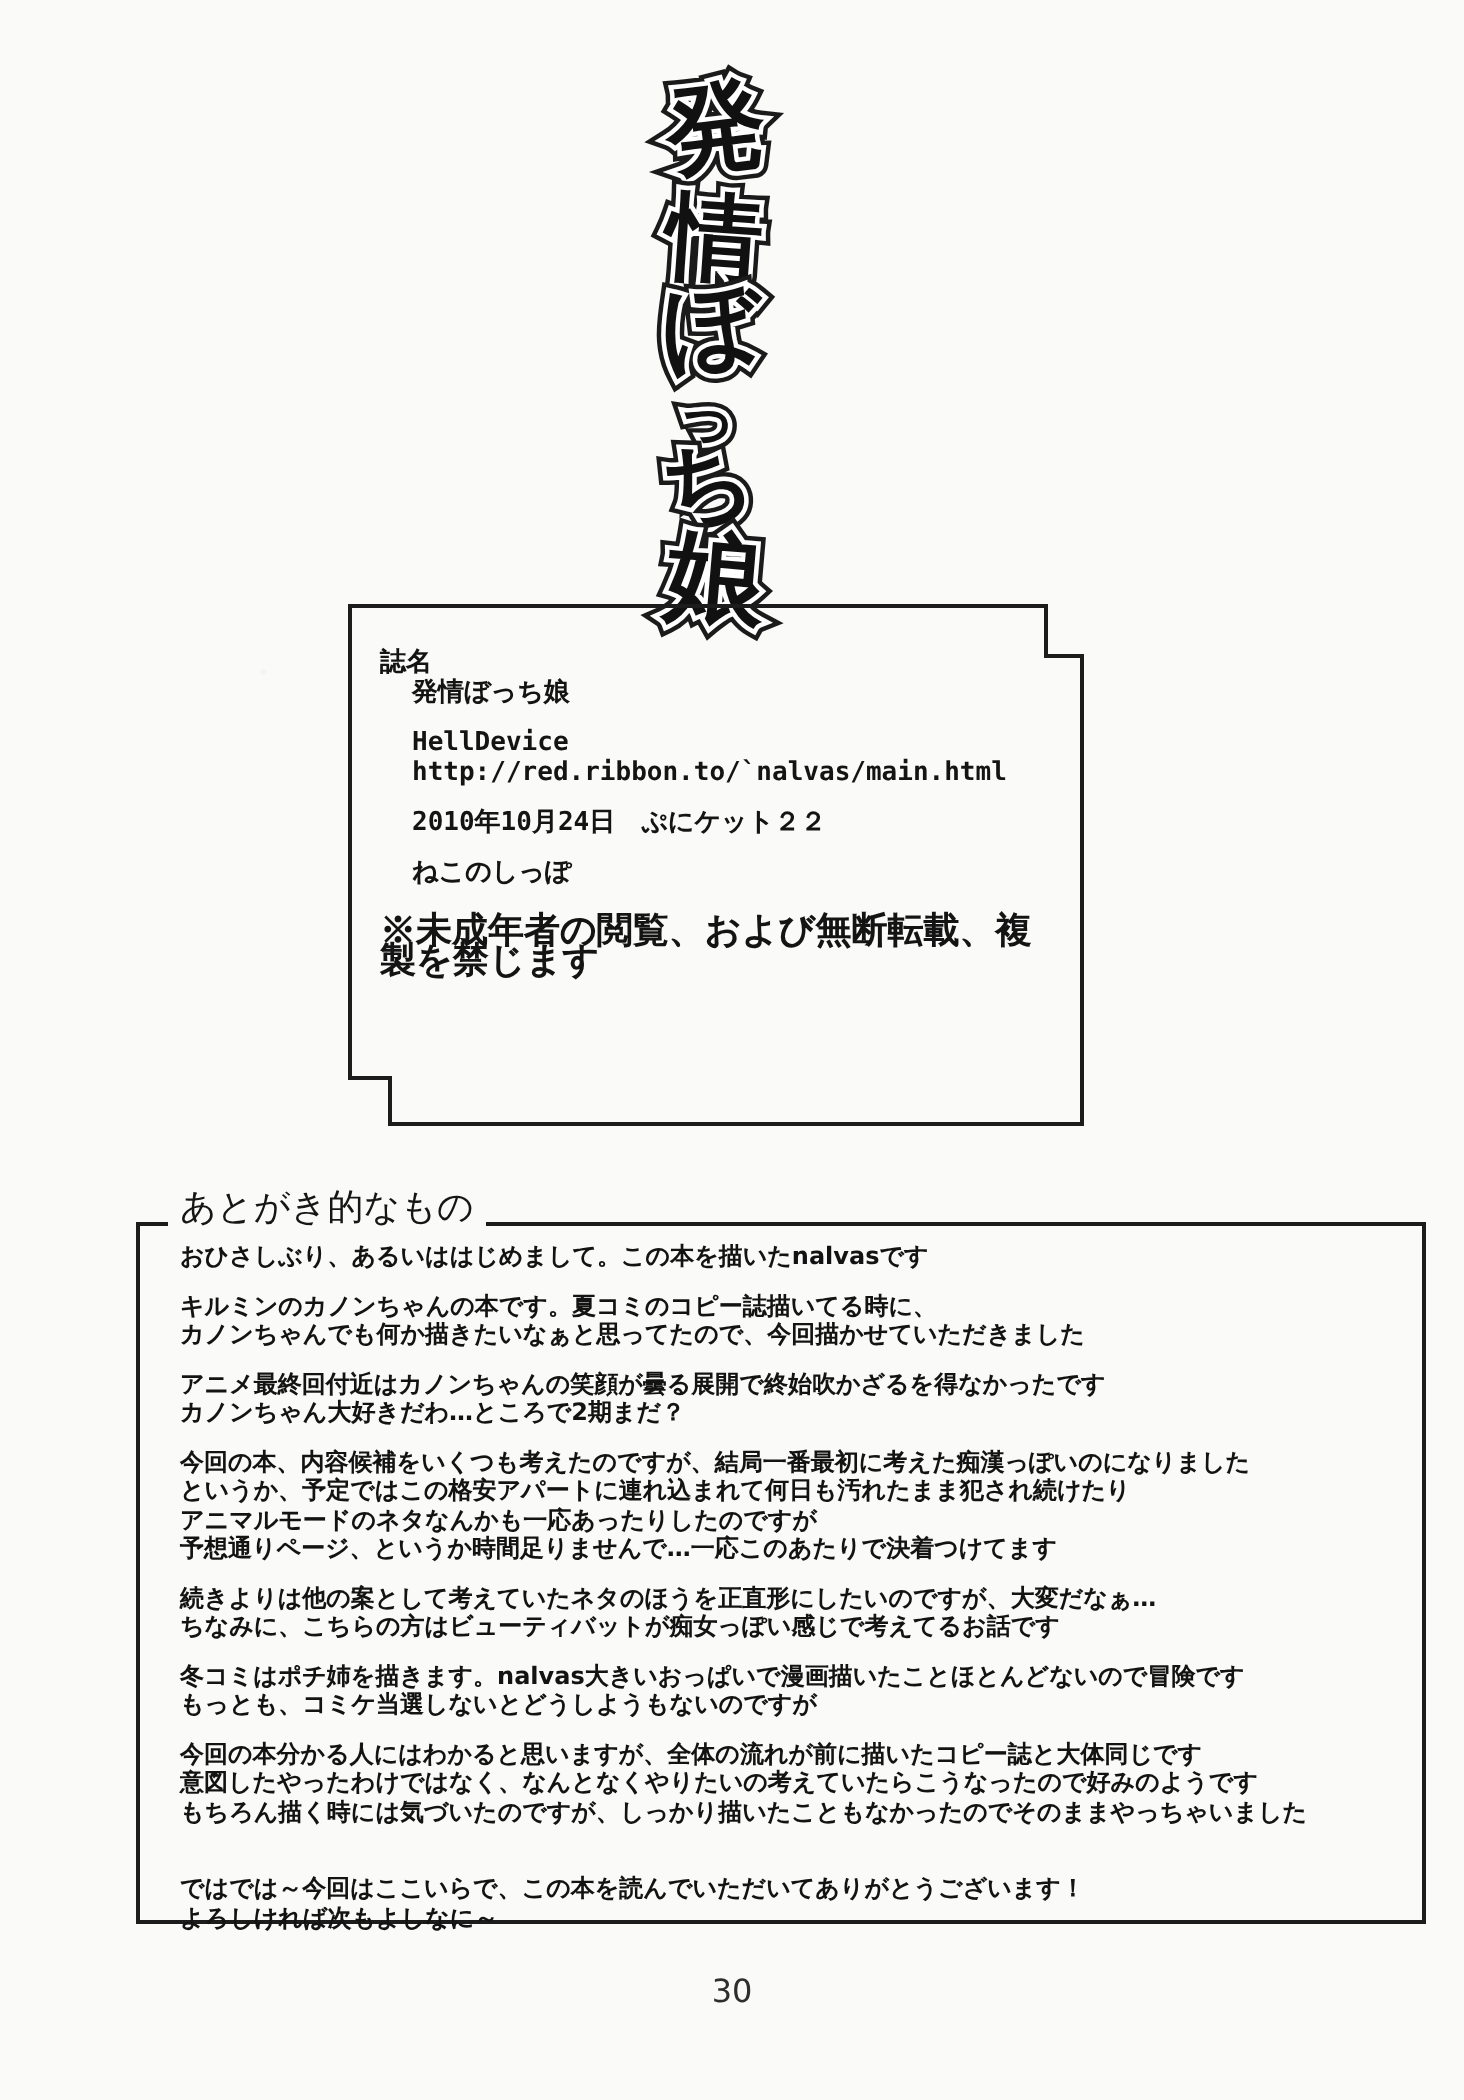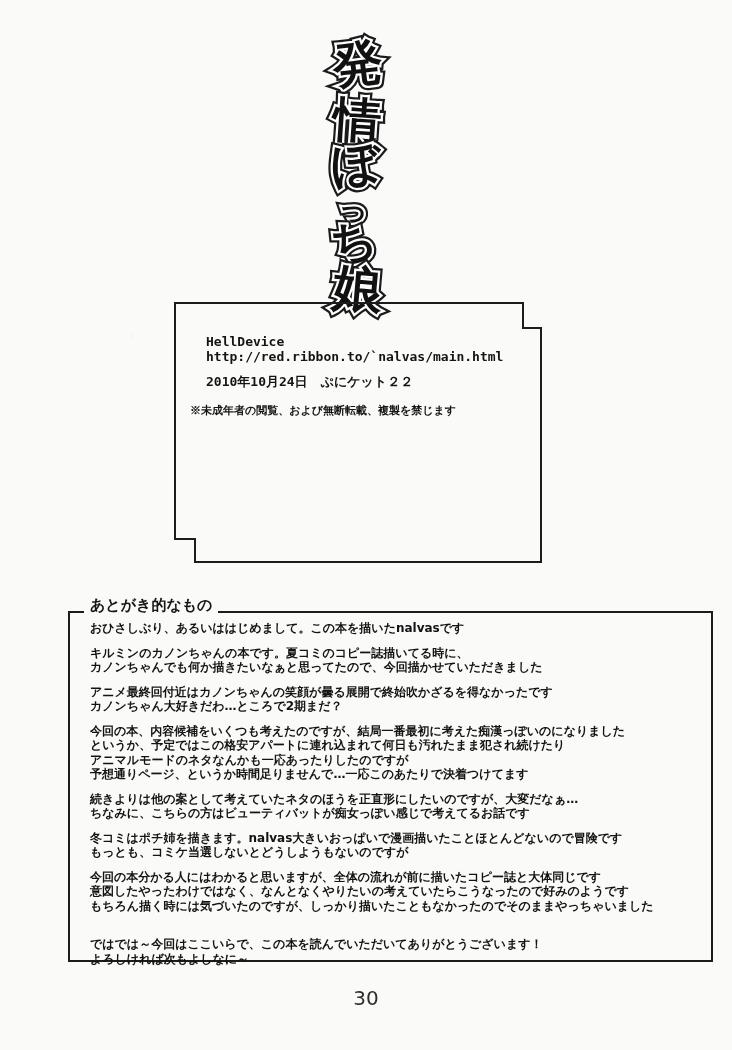--- a/index.html
+++ b/index.html
@@ -39,47 +39,47 @@
   
   .colophon-svg{position:absolute;left:174px;top:301px;}
   .colophon-content{
     position:absolute;left:190px;top:324px;width:340px;
     font-family:"DejaVu Sans Mono","Liberation Mono",monospace;
     font-size:13px;line-height:15px;color:#141414;
   }
   .col-field{margin-bottom:10px;}
   .col-label{font-weight:bold;}
   .col-value{padding-left:16px;font-weight:bold;white-space:pre;}
-  .col-notice{margin-top:14px;font-weight:bold;font-size:11px;}
+  .col-notice{margin-top:14px;font-weight:bold;font-size:18px;}
 
   
   .afterword-box{
     position:absolute;left:68px;top:611px;width:645px;height:351px;
     border:2px solid #1c1c1c;box-sizing:border-box;
   }
   .afterword-heading{
     position:absolute;left:14px;top:-11px;
     padding:0 6px;background:#fafaf8;
-    font-size:15px;font-weight:bold;line-height:18px;
+    font-size:18px;font-weight:normal;line-height:18px;
     transform:translateY(-35%);
     white-space:nowrap;
   }
   .afterword-body{
     padding:8px 14px 0 20px;
     font-size:12px;font-weight:bold;line-height:14.5px;
     color:#131313;
   }
   .afterword-body p{margin:0 0 10px 0;white-space:pre-wrap;}
   .afterword-body p.gap-md{margin-top:9px;}
   .afterword-body p.gap-lg{margin-top:24px;}
 
   
   .page-number{
     position:absolute;left:0;top:986px;width:732px;
-    text-align:center;font-size:20px;color:#2e2e2e;
+    text-align:center;font-size:16px;color:#2e2e2e;
     font-family:"DejaVu Sans","Liberation Sans",sans-serif;
   }
 </style>
 </head>
 <body>
 
 <div class="page">
 
   <div class="title-col">
       <span class="tchar">
@@ -114,29 +114,32 @@
       </span>
     </div>
 
   <svg class="colophon-svg" width="370" height="264" viewBox="0 0 370 264">
     <polygon points="1,2 349,2 349,27 367,27 367,261 21,261 21,238 1,238" fill="none" stroke="#1c1c1c" stroke-width="2"></polygon>
   </svg>
 
   <div class="colophon-content">
     <div>
         <div class="col-field">
+          <div class="col-label">誌名</div>
+          <div class="col-value">発情ぼっち娘</div>
         </div>
         <div class="col-field">
           <div class="col-value">HellDevice</div>
           <div class="col-value">http://red.ribbon.to/`nalvas/main.html</div>
         </div>
         <div class="col-field">
           <div class="col-value">2010年10月24日　ぷにケット２２</div>
         </div>
         <div class="col-field">
+          <div class="col-value">ねこのしっぽ</div>
         </div>
       </div>
     <div class="col-notice">※未成年者の閲覧、および無断転載、複製を禁じます</div>
   </div>
 
   <div class="afterword-box">
     <div class="afterword-heading">あとがき的なもの</div>
     <div class="afterword-body">
         <p>おひさしぶり、あるいははじめまして。この本を描いたnalvasです</p>
         <p>キルミンのカノンちゃんの本です。夏コミのコピー誌描いてる時に、<br>カノンちゃんでも何か描きたいなぁと思ってたので、今回描かせていただきました</p>

